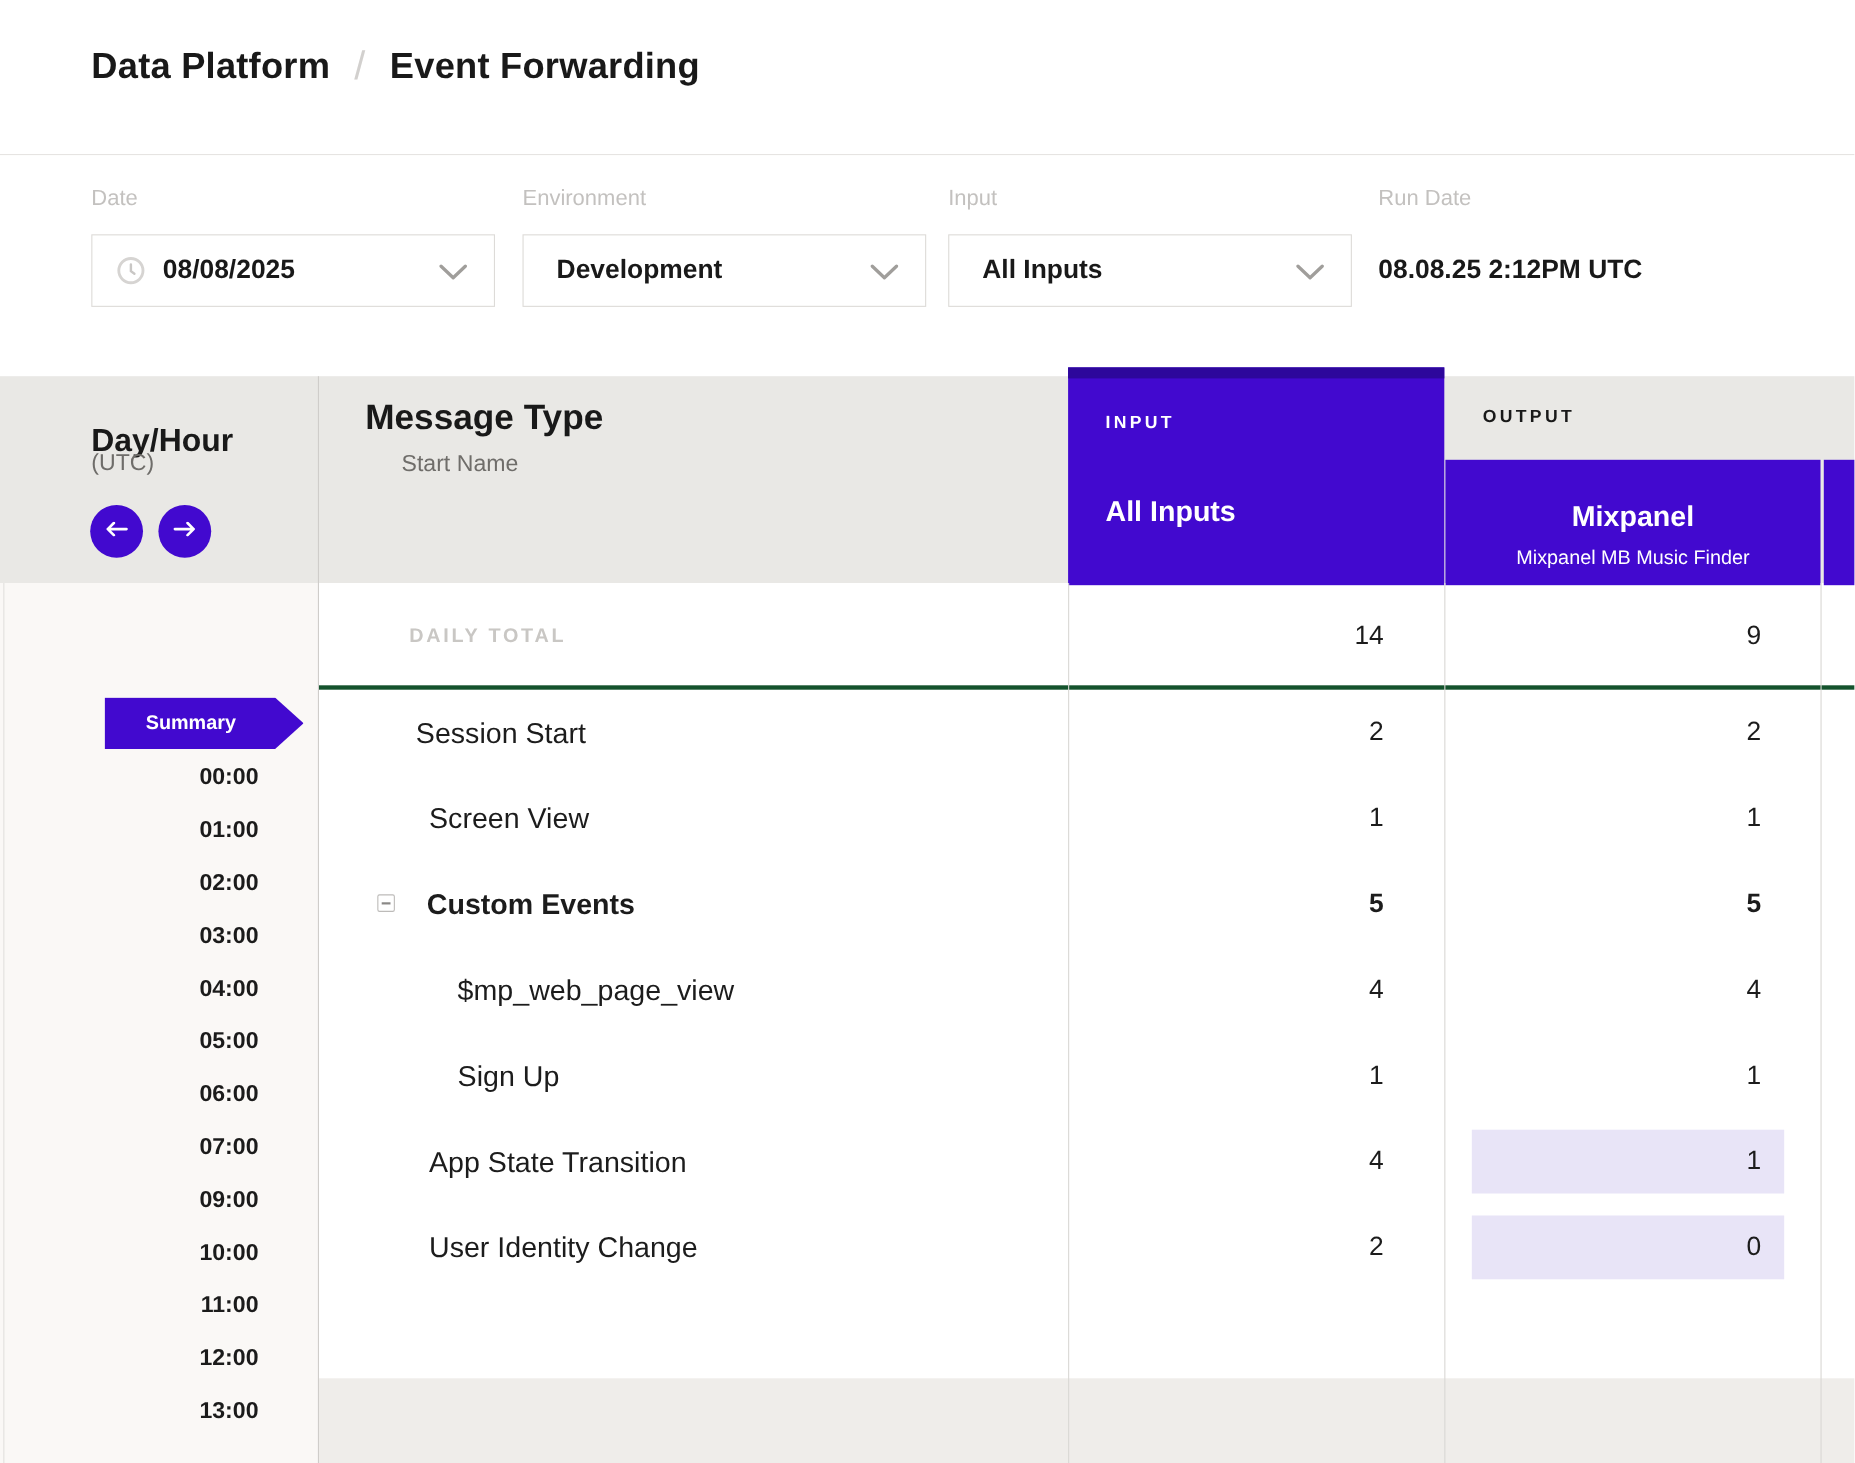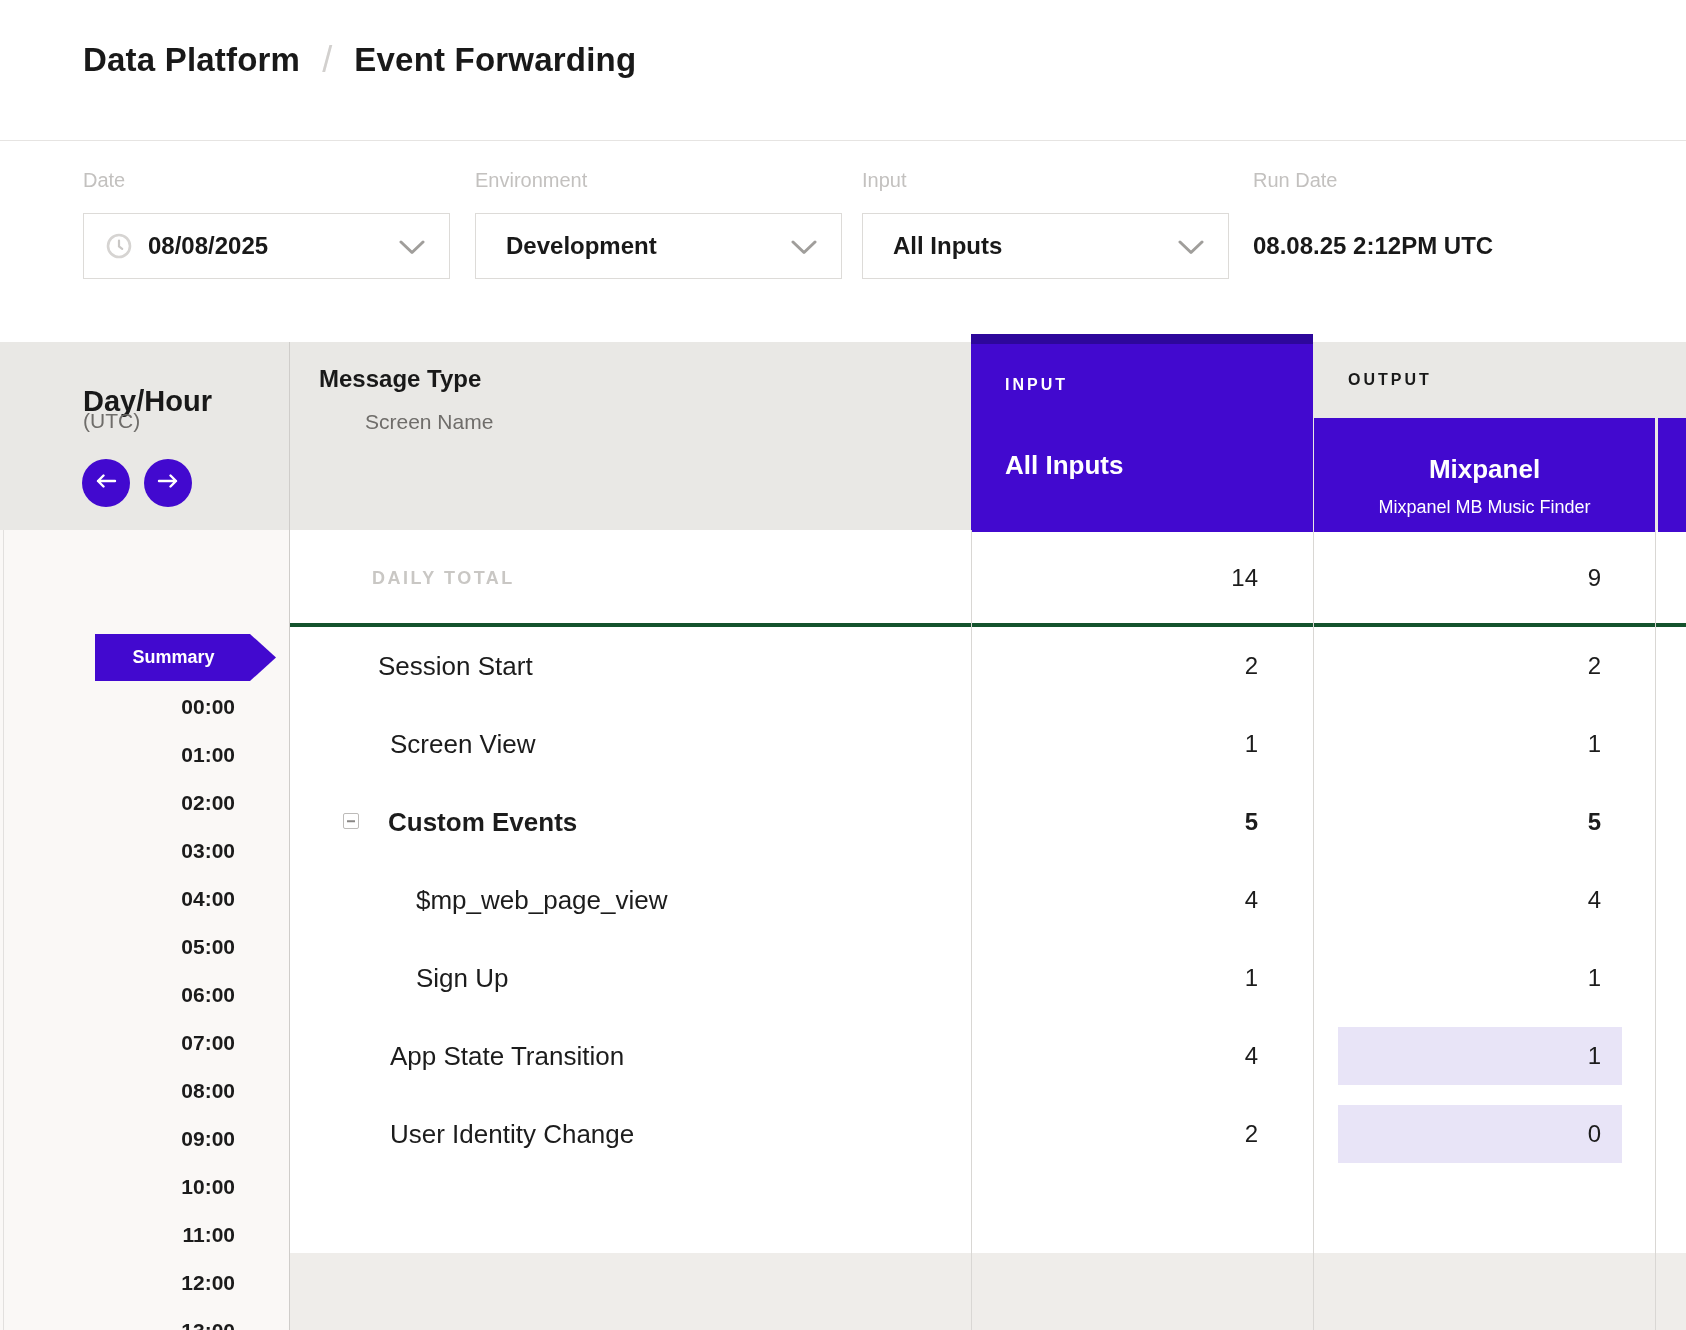--- a/index.html
+++ b/index.html
@@ -23,21 +23,21 @@
   .fbox .val{font-size:24px;font-weight:700;}
   .fbox .chev{position:absolute;right:24px;top:26px;}
   .runval{top:213px;height:66px;display:flex;align-items:center;font-size:24px;font-weight:700;}
 
   
   .thead{left:0;top:342px;width:1686px;height:188px;background:#e9e8e5;}
   .dh-title{left:83px;top:364px;font-size:29px;font-weight:700;line-height:34px;margin-top:20px;}
   .dh-sub{left:83px;top:409px;font-size:21px;color:#6f6d6a;line-height:24px;}
   .navbtn{top:459px;width:48px;height:48px;border-radius:50%;background:#4209cf;
     display:flex;align-items:center;justify-content:center;cursor:pointer;}
-  .mt-title{left:319px;top:362px;font-size:24px;font-weight:700;line-height:34px;}
+  .mt-title{left:332px;top:362px;font-size:32px;font-weight:700;line-height:34px;}
   .mt-sub{left:365px;top:410px;font-size:21px;color:#6f6d6a;line-height:24px;}
   .out-label{left:1348px;top:370px;font-size:16px;font-weight:700;letter-spacing:3px;line-height:20px;color:#191919;}
 
   .input-block{left:971px;top:334px;width:342px;height:198px;background:#4209cf;color:#fff;}
   .input-strip{width:100%;height:10px;background:#2d079b;}
   .in-label{margin:32px 0 0 34px;font-size:16px;font-weight:700;letter-spacing:3px;line-height:18px;}
   .in-name{margin:56px 0 0 34px;font-size:26px;font-weight:700;line-height:30px;}
 
   .mix-block{left:1314px;top:418px;width:341px;height:114px;background:#4209cf;color:#fff;text-align:center;}
   .mix-name{margin-top:36px;font-size:26px;font-weight:700;line-height:30px;}
@@ -141,21 +141,21 @@
   </span>
 </div>
 <div class="abs navbtn" style="left:144px">
   <span>
     <svg width="22" height="14" viewBox="0 0 22 14">
         <path d="M2 7 H19 M13.5 1.5 L19 7 L13.5 12.5" stroke="#fff" stroke-width="2.4" fill="none" stroke-linecap="round" stroke-linejoin="round"></path>
       </svg>
   </span>
 </div>
 <div class="abs mt-title">Message Type</div>
-<div class="abs mt-sub">Screen Name</div>
+<div class="abs mt-sub">Start Name</div>
 <div class="abs out-label">OUTPUT</div>
 
 <div class="abs input-block">
   <div class="input-strip"></div>
   <div class="in-label">INPUT</div>
   <div class="in-name">All Inputs</div>
 </div>
 
 <div class="abs mix-block">
   <div class="mix-name">Mixpanel</div>
@@ -217,21 +217,20 @@
 </div>
 <div class="abs hours">
   <div class="hour-item">00:00</div>
   <div class="hour-item">01:00</div>
   <div class="hour-item">02:00</div>
   <div class="hour-item">03:00</div>
   <div class="hour-item">04:00</div>
   <div class="hour-item">05:00</div>
   <div class="hour-item">06:00</div>
   <div class="hour-item">07:00</div>
-  <div class="hour-item">08:00</div>
   <div class="hour-item">09:00</div>
   <div class="hour-item">10:00</div>
   <div class="hour-item">11:00</div>
   <div class="hour-item">12:00</div>
   <div class="hour-item">13:00</div>
 </div>
 
 <div class="abs vline vl-day"></div>
 <div class="abs vline vl-1"></div>
 <div class="abs vline vl-2"></div>

